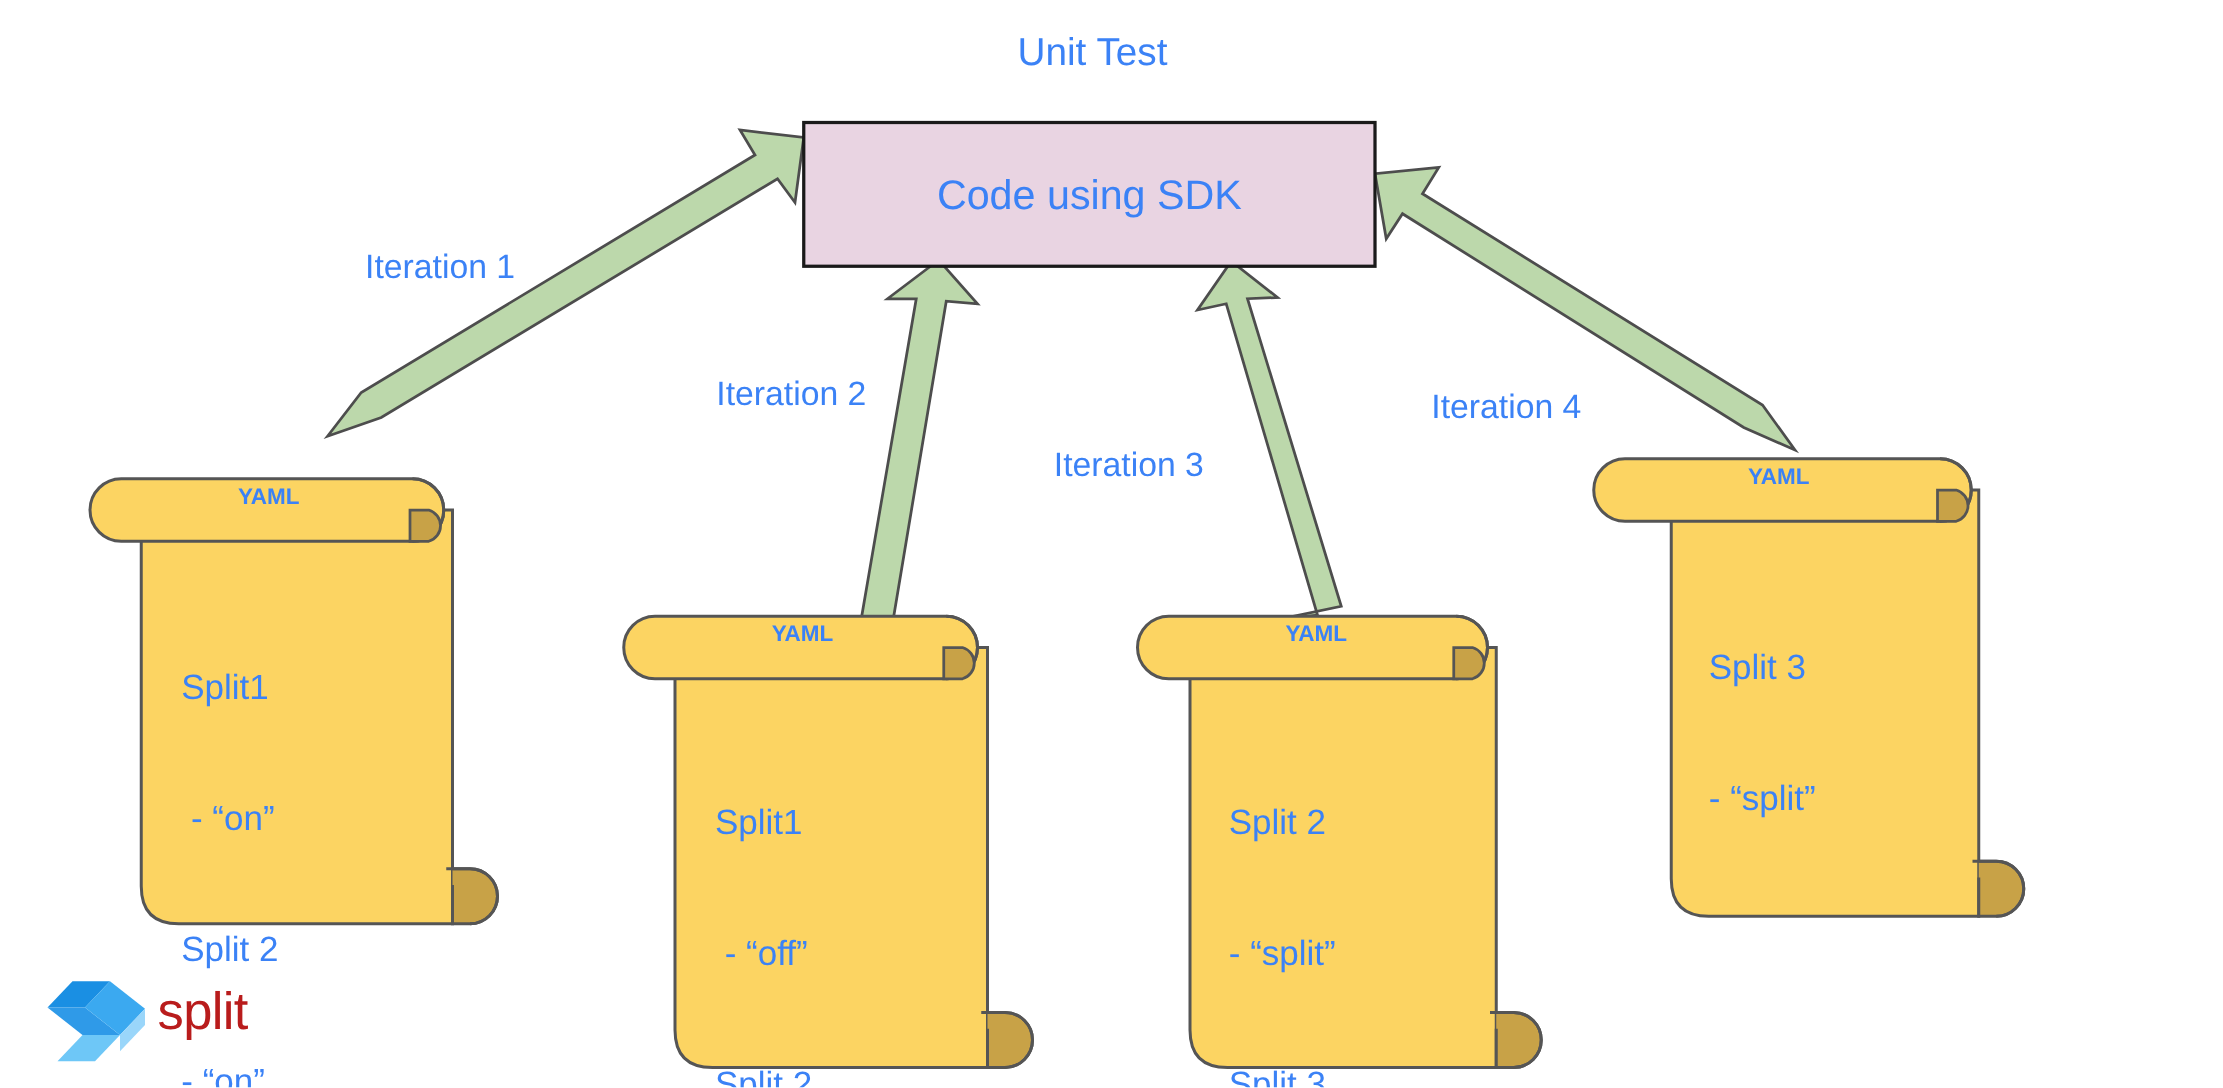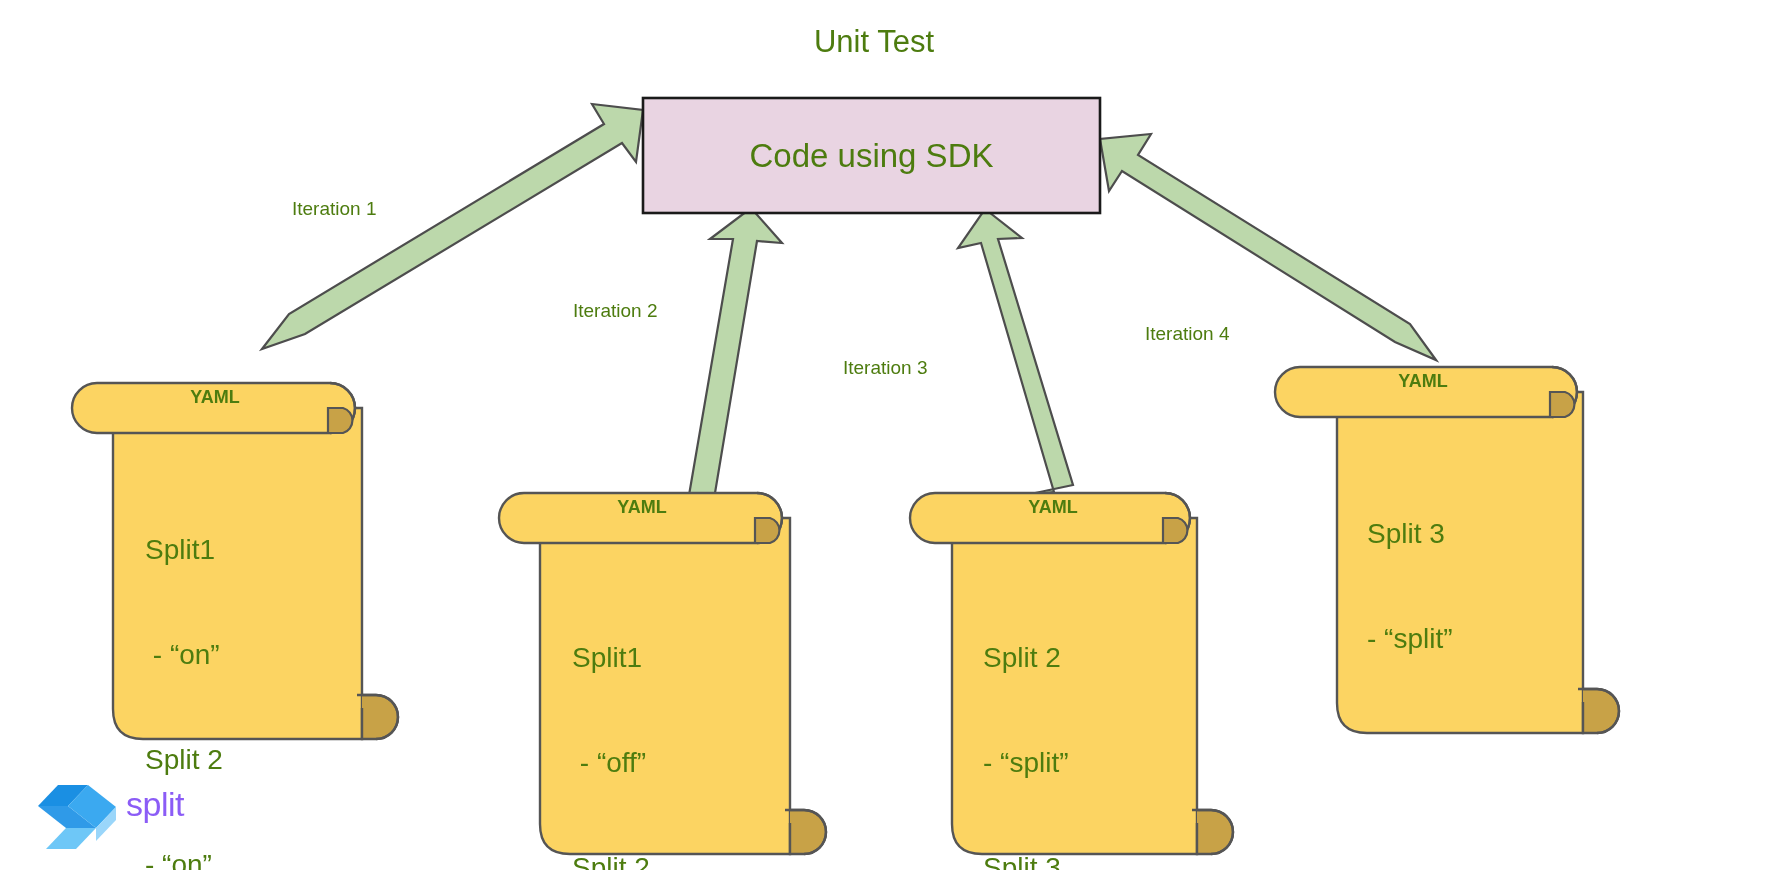--- a/index.html
+++ b/index.html
@@ -19,49 +19,49 @@
   }
   #svg-layer {
     position: absolute;
     top: 0;
     left: 0;
     width: 1778px;
     height: 870px;
   }
   .txt {
     position: absolute;
-    color: #4d7c0f;
+    color: #3b82f6;
     white-space: pre;
     font-family: "Liberation Sans", sans-serif;
   }
   .title {
     font-size: 31px;
     text-align: center;
   }
   .box-label {
     font-size: 33px;
     text-align: center;
   }
   .edge-label {
-    font-size: 19px;
+    font-size: 27px;
   }
   .yaml-label {
     font-size: 18px;
     font-weight: bold;
     text-align: center;
   }
   .doc-text {
     font-size: 28px;
     line-height: 35px;
   }
   .logo-word {
     position: absolute;
-    font-size: 34px;
+    font-size: 42px;
     font-weight: 400;
-    color: #8b5cf6;
+    color: #b91c1c;
     letter-spacing: -0.5px;
   }
 </style>
 </head>
 <body>
 
 <div id="canvas">
 
   <svg id="svg-layer" viewBox="0 0 1778 870" xmlns="http://www.w3.org/2000/svg">
 
@@ -131,21 +131,21 @@
 
   </svg>
 
   <div class="txt title" style="left:624px; top:24px; width:500px;">Unit Test</div>
 
   <div class="txt box-label" style="left:643px; top:137px; width:457px;">Code using SDK</div>
 
   <div class="txt edge-label" style="left:292px; top:198px;">Iteration 1</div>
   <div class="txt edge-label" style="left:573px; top:300px;">Iteration 2</div>
   <div class="txt edge-label" style="left:843px; top:357px;">Iteration 3</div>
-  <div class="txt edge-label" style="left:1145px; top:310px;margin-top:13px;">Iteration 4</div>
+  <div class="txt edge-label" style="left:1145px; top:310px;">Iteration 4</div>
 
   <div class="txt yaml-label" style="left:110px; top:387px; width:210px;">YAML</div>
   <div class="txt doc-text" style="left:145px; top:462px;">
     <div>Split1</div>
     <div> - “on”</div>
     <div>Split 2</div>
     <div>- “on”</div>
     
     
   </div>

